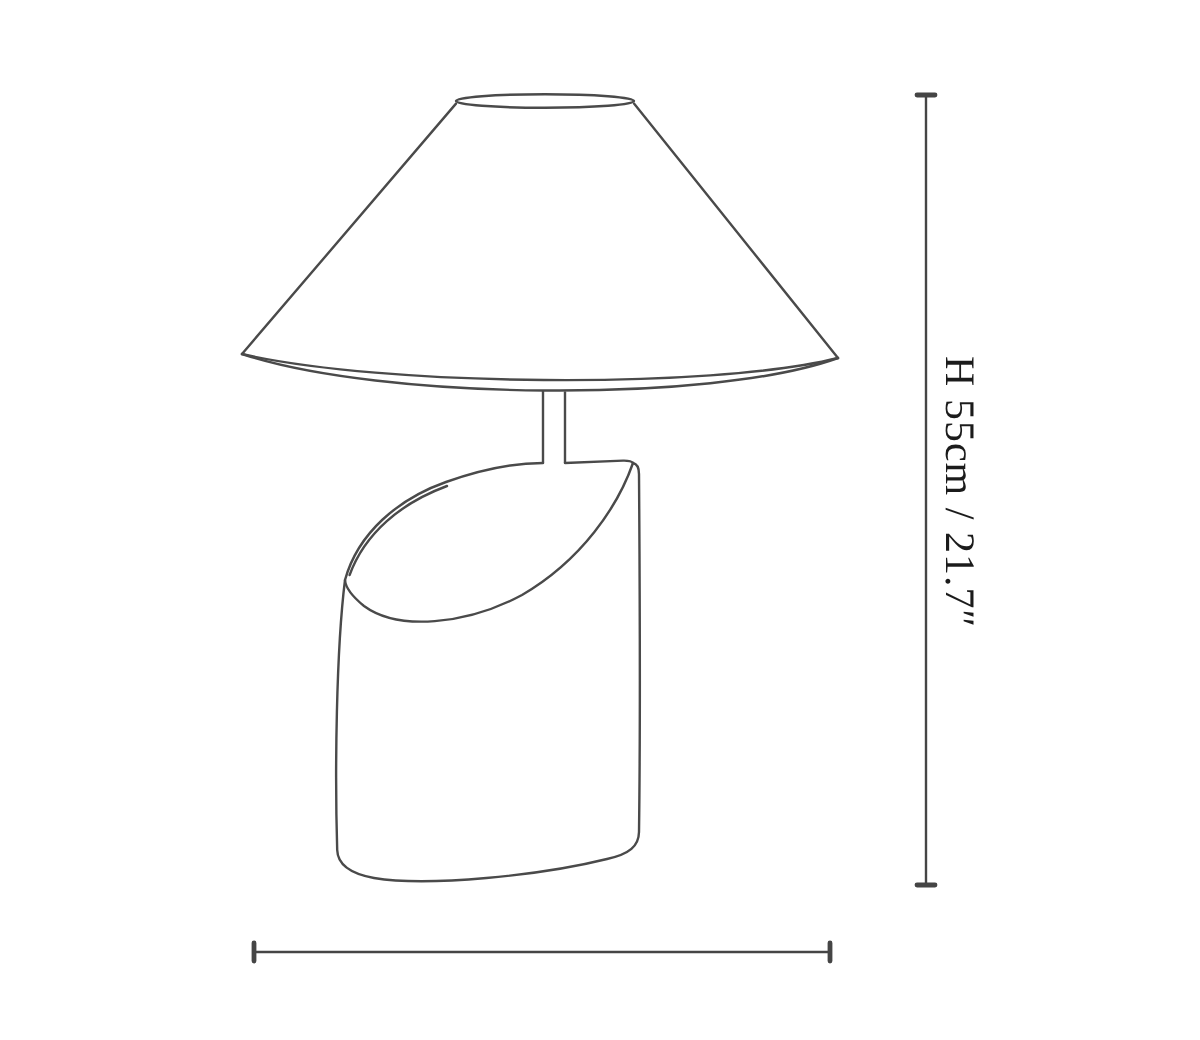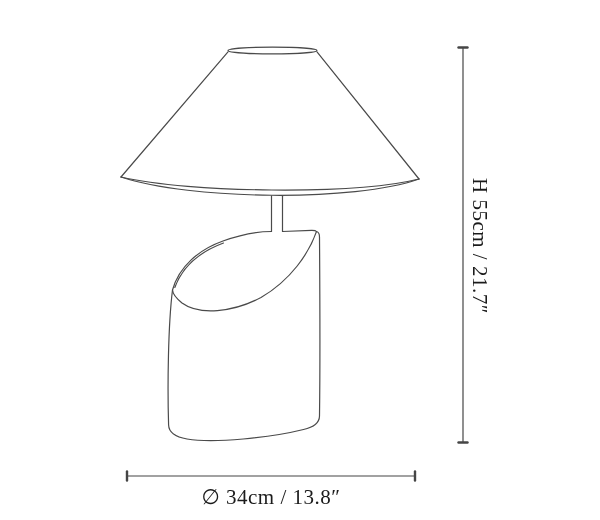--- a/index.html
+++ b/index.html
@@ -93,15 +93,14 @@
 
     <g stroke="#454545">
       <path d="M127,476 L415,476"></path>
       <path d="M127,471.5 L127,480.5" stroke-width="2.4"></path>
       <path d="M415,471.5 L415,480.5" stroke-width="2.4"></path>
     </g>
   </svg>
 
   <div class="dim-label vertical">H 55cm / 21.7″</div>
 
-  <div class="dim-label horizontal">∅ 34cm / 13.8″</div>
 
 </div>
 
 </body></html>

